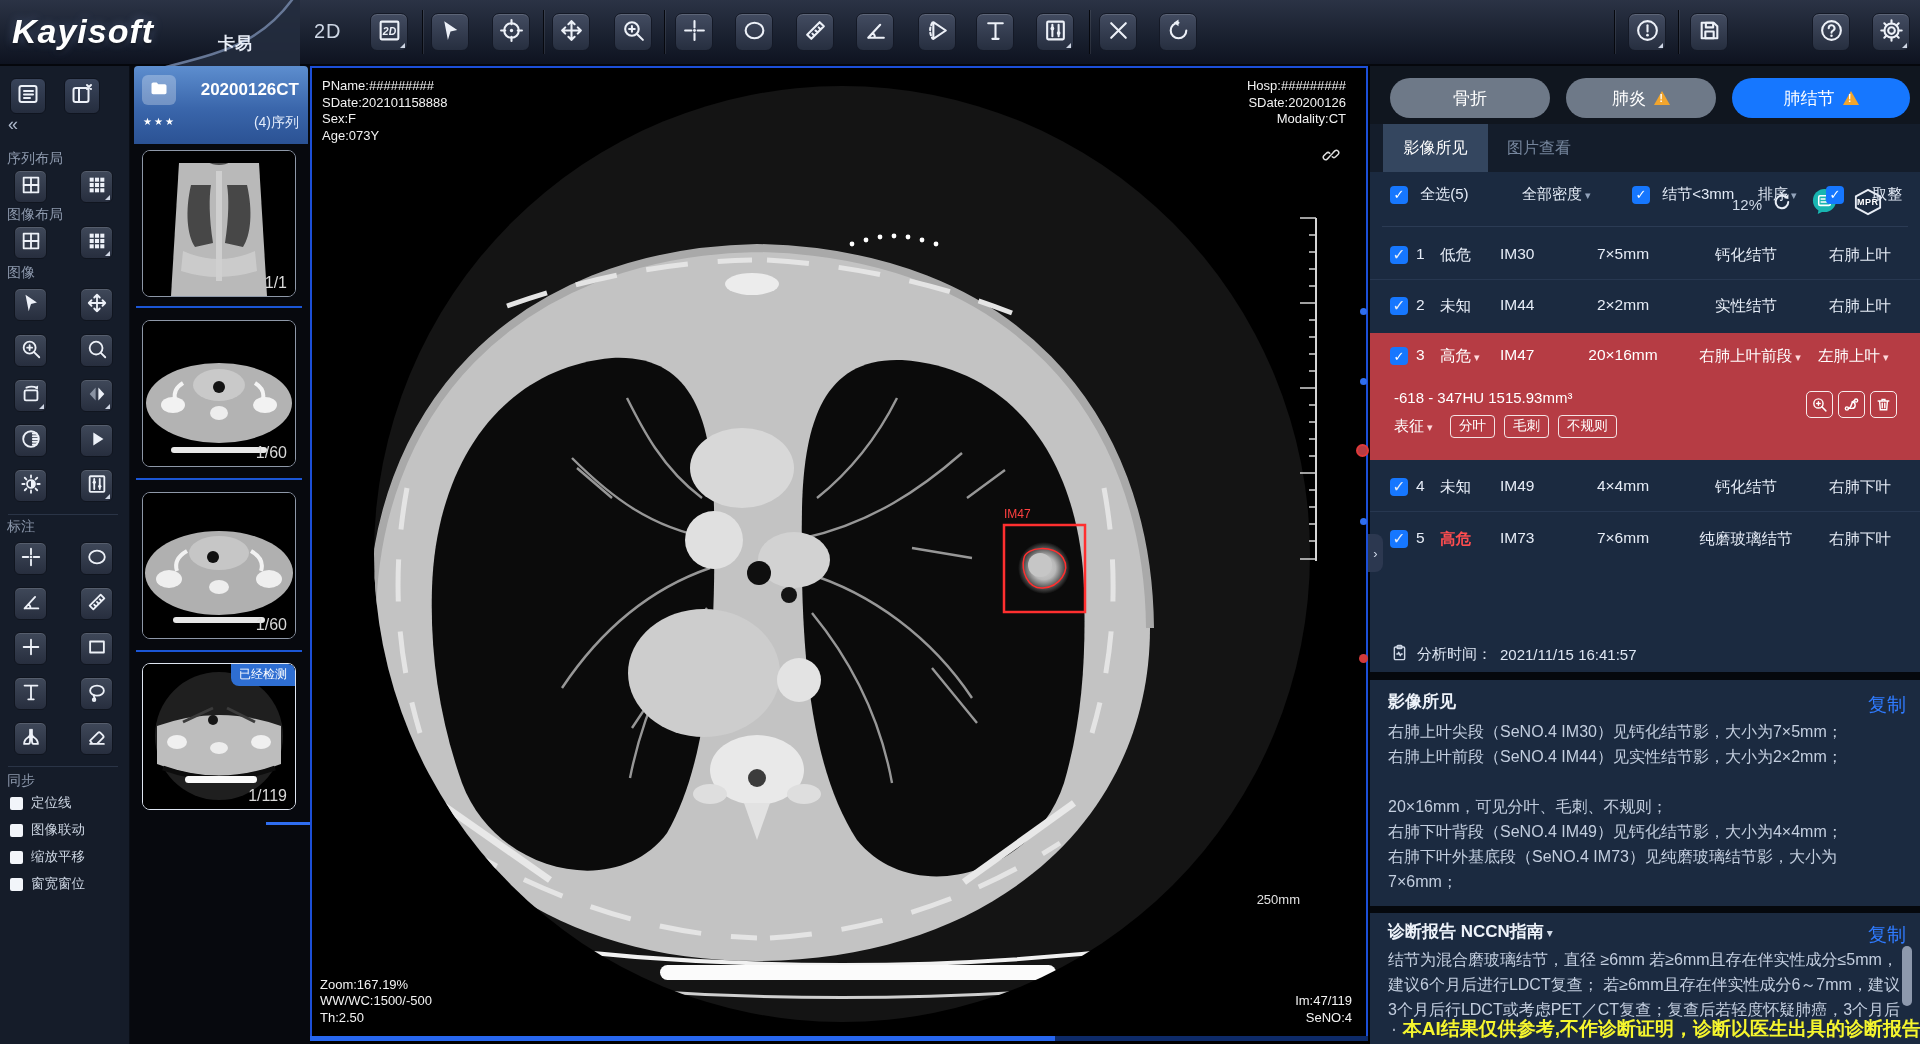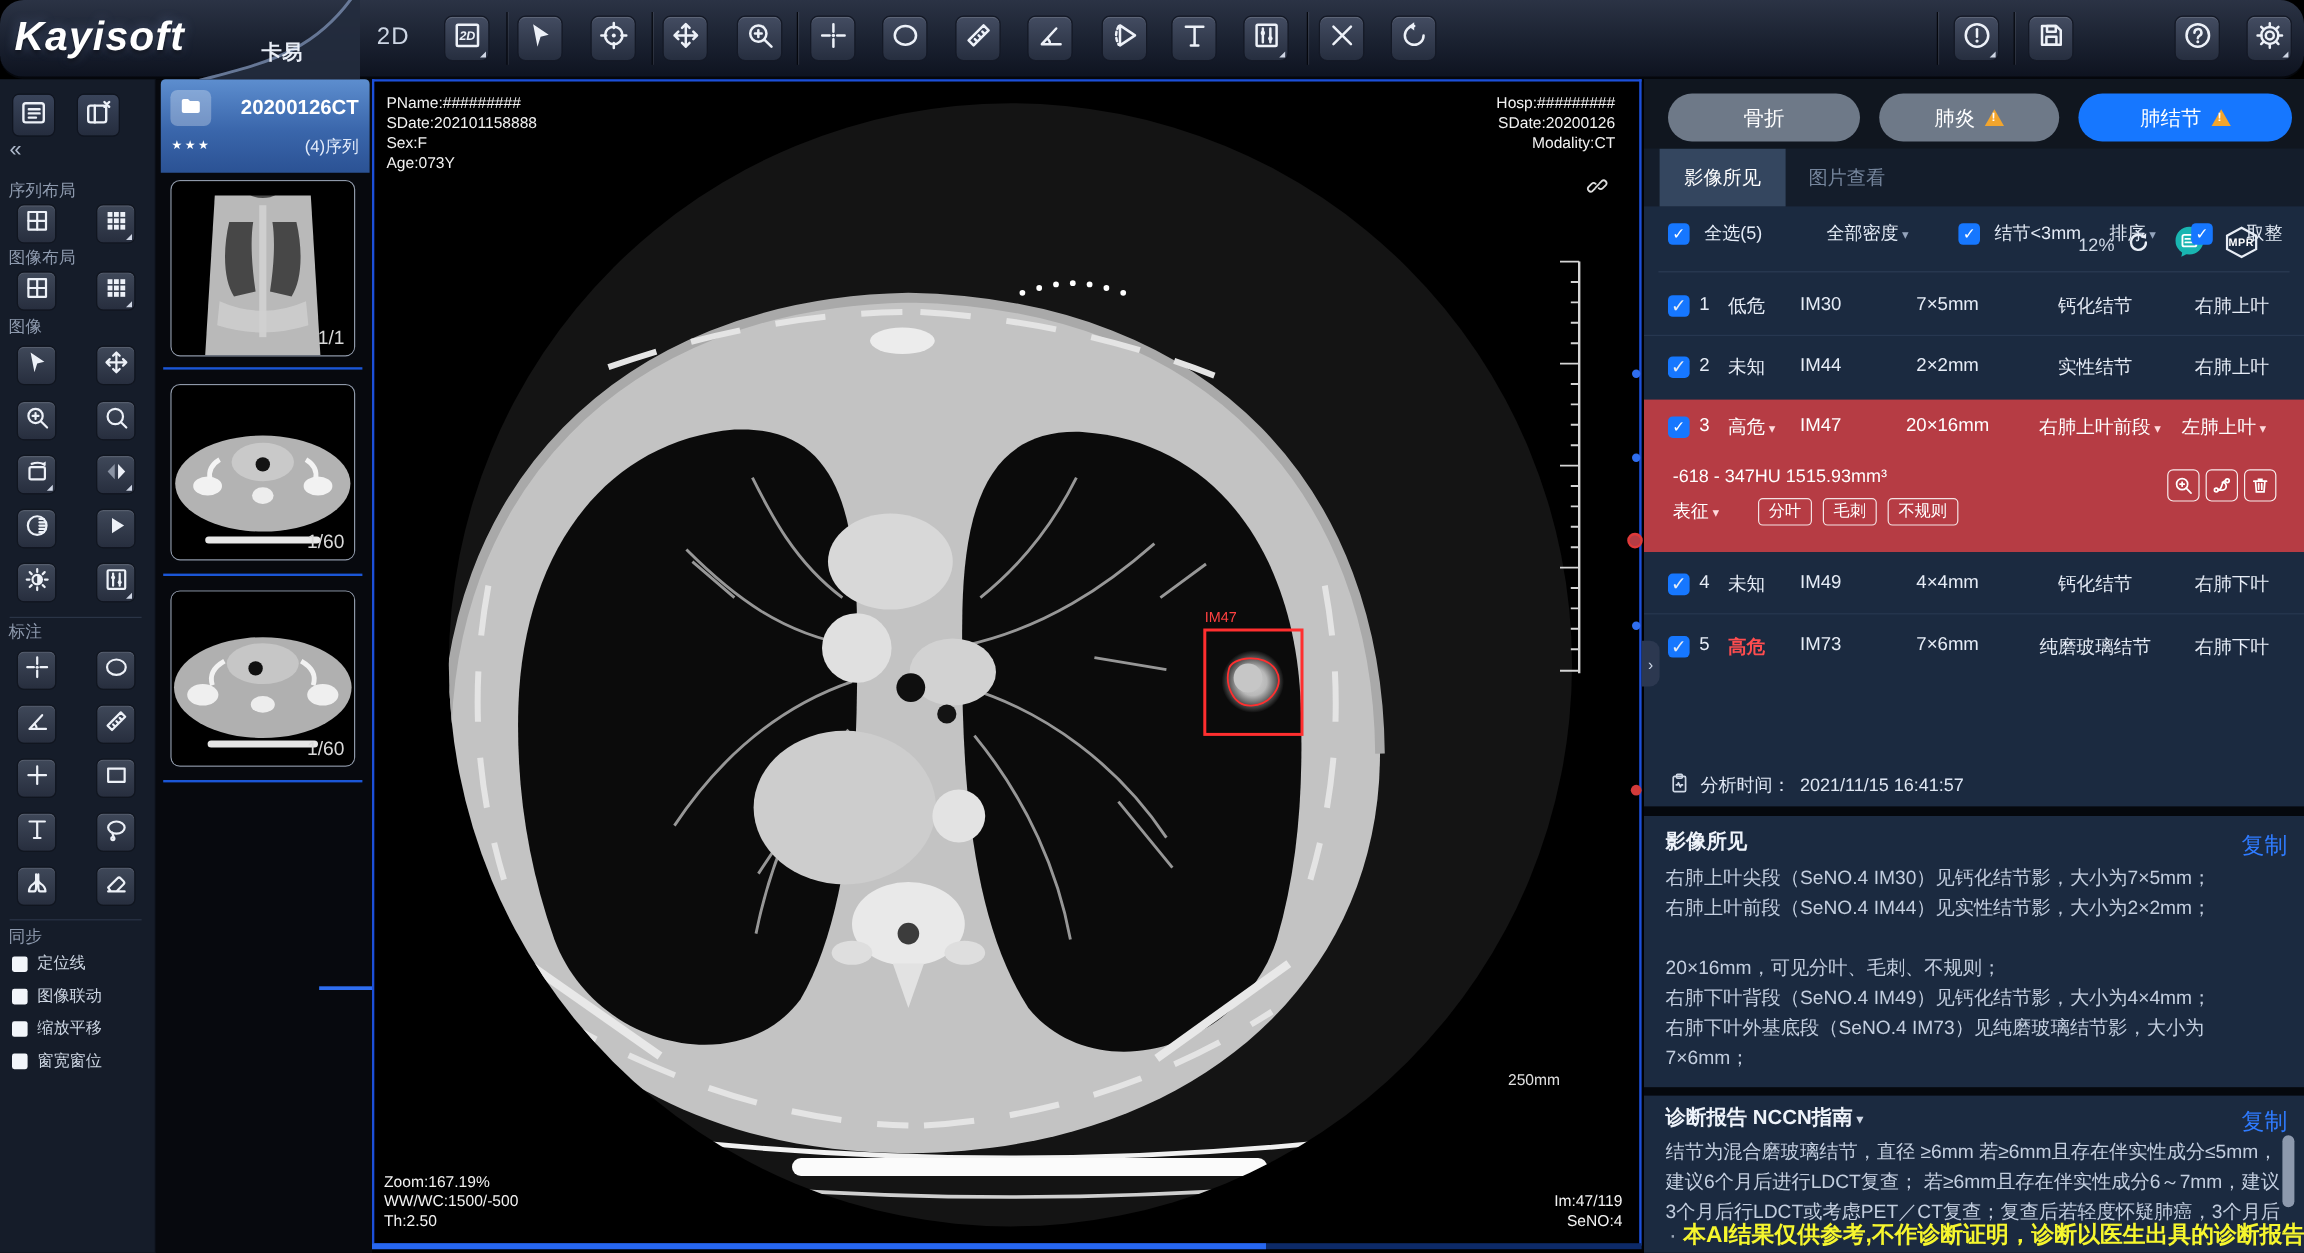--- a/index.html
+++ b/index.html
@@ -2,21 +2,21 @@
 <html><head>
 <meta charset="utf-8">
 <style>
   * { margin:0; padding:0; box-sizing:border-box; }
   html,body { width:1920px; height:1044px; overflow:hidden; background:#000;
     font-family:"Liberation Sans","DejaVu Sans",sans-serif; color:#e8edf5; }
   .abs { position:absolute; }
   
   #toolbar { left:0; top:0; width:1920px; height:66px;
     background:linear-gradient(180deg,#2b3345 0%,#1a2130 55%,#0e1320 100%);
-    border-bottom:2px solid #05070c; z-index:30;border-radius:20px; }
+    border-bottom:2px solid #05070c; z-index:30; }
   .tbtn { position:absolute; top:13px; width:38px; height:38px;
     background:linear-gradient(180deg,#434c61 0%,#262e3f 100%);
     border:1px solid #141926; border-radius:7px;
     box-shadow:inset 0 1px 0 rgba(255,255,255,.14);
     display:flex; align-items:center; justify-content:center; cursor:pointer; }
   .tbtn svg { width:25px; height:25px; }
   .tsep { position:absolute; top:10px; width:1px; height:44px; background:#06080e;
     box-shadow:1px 0 0 rgba(255,255,255,.09); }
   .corner::after { content:""; position:absolute; right:2px; bottom:2px;
     border-left:5px solid transparent; border-bottom:5px solid #cfd6e4; }
@@ -563,20 +563,36 @@
       <ellipse cx="126" cy="86" rx="13" ry="9" fill="#efefef"></ellipse>
       <ellipse cx="76" cy="94" rx="10" ry="7" fill="#ededed"></ellipse>
       <path d="M44,58 q-14,8 -10,20" stroke="#f2f2f2" stroke-width="4" fill="none"></path>
       <path d="M108,58 q14,8 10,20" stroke="#f2f2f2" stroke-width="4" fill="none"></path>
       <rect x="30" y="124" width="92" height="6" rx="3" fill="#e6e6e6"></rect>
     </svg>
     <span class="num">1/60</span>
   </div>
   <div class="tdiv" style="top:584px"></div>
 
+  <div class="thumb sel" style="top:597px">
+    <svg width="152" height="145" viewBox="0 0 152 145">
+      <rect width="152" height="145" fill="#000"></rect>
+      <circle cx="76" cy="72" r="64" fill="#1f1f1f"></circle>
+      <path d="M14,62 Q76,40 138,62 L138,100 Q76,124 14,100 Z" fill="#bdbdbd"></path>
+      <path d="M40,58 L70,44 M112,58 L84,44" stroke="#3b3b3b" stroke-width="3" fill="none"></path>
+      <circle cx="70" cy="56" r="5" fill="#161616"></circle>
+      <ellipse cx="34" cy="78" rx="10" ry="7" fill="#f0f0f0"></ellipse>
+      <ellipse cx="118" cy="78" rx="10" ry="7" fill="#f0f0f0"></ellipse>
+      <ellipse cx="76" cy="84" rx="9" ry="6" fill="#ededed"></ellipse>
+      <path d="M20,104 Q76,124 132,104" stroke="#0d0d0d" stroke-width="5" fill="none"></path>
+      <rect x="42" y="112" width="72" height="7" rx="3.5" fill="#fafafa"></rect>
+    </svg>
+    <span class="badge">已经检测</span>
+    <span class="num">1/119</span>
+  </div>
   <div class="abs" style="left:136px;top:756px;width:166px;height:3px;background:#12316e">
     <div class="abs" style="left:0;top:0;width:62px;height:3px;background:#2f6ef0"></div>
   </div>
 </div>
 
 <div id="viewer" class="abs">
   <svg width="1054" height="968" viewBox="0 0 1054 968">
     <defs>
       <clipPath id="fov">
           <circle cx="530" cy="486" r="468"></circle>
@@ -785,21 +801,21 @@
   <div id="redrow">
     <span class="cbx abs" style="left:20px;top:14px">✓</span>
     <span class="abs" style="left:46px;top:13px;font-size:15.5px;color:#fff">3</span>
     <span class="abs" style="left:70px;top:13px;font-size:15.5px;color:#fff"><span>高危</span><span class="caret" style="color:#ffd9dc">▾</span></span>
     <span class="abs" style="left:130px;top:13px;font-size:15.5px;color:#fff">IM47</span>
     <span class="abs" style="left:200px;top:13px;width:106px;text-align:center;font-size:15.5px;color:#fff">20×16mm</span>
     <span class="abs" style="left:300px;top:13px;width:160px;text-align:center;font-size:15.5px;color:#fff"><span>右肺上叶前段</span><span class="caret" style="color:#ffd9dc">▾</span></span>
     <span class="abs" style="left:448px;top:13px;font-size:15.5px;color:#fff"><span>左肺上叶</span><span class="caret" style="color:#ffd9dc">▾</span></span>
     <span class="abs" style="left:24px;top:56px;font-size:15px;color:#fff">-618 - 347HU 1515.93mm³</span>
     <span class="abs" style="left:24px;top:84px;font-size:15px;color:#fff"><span>表征</span><span class="caret" style="color:#ffd9dc">▾</span></span>
-    <span class="abs" style="left:95px;top:82px">
+    <span class="abs" style="left:80px;top:82px">
       <span class="chip">分叶</span><span class="chip">毛刺</span><span class="chip">不规则</span>
     </span>
     <span class="rbtn" style="left:436px;top:58px">
       <svg viewBox="0 0 24 24">
           <g stroke="#fff" stroke-width="2" fill="none" stroke-linecap="round">
             <circle cx="10.5" cy="10.5" r="6.5"></circle>
             <path d="M15.3,15.3 L21,21 M10.5,8 v5 M8,10.5 h5"></path>
           </g>
         </svg>
     </span>

